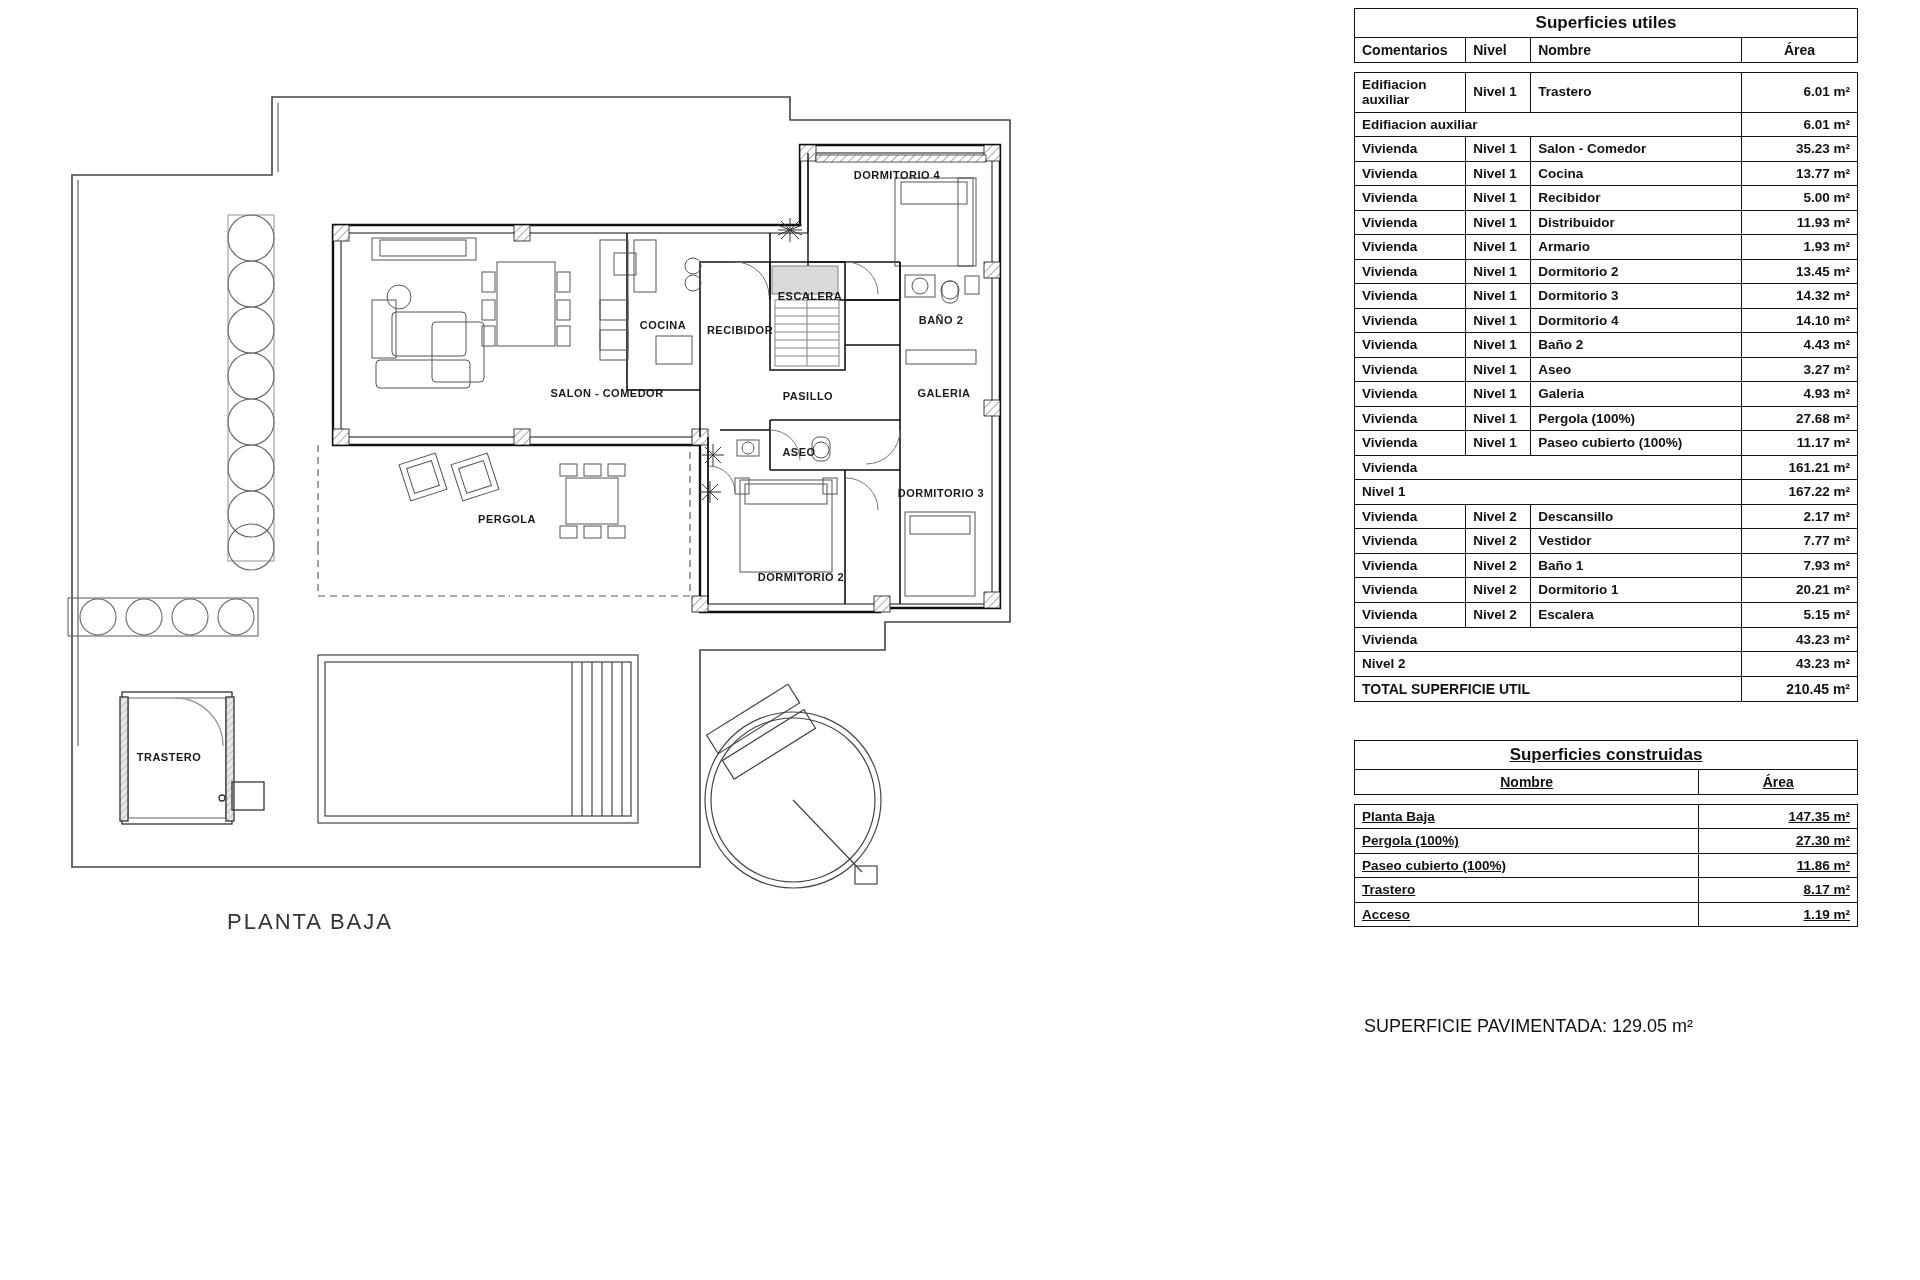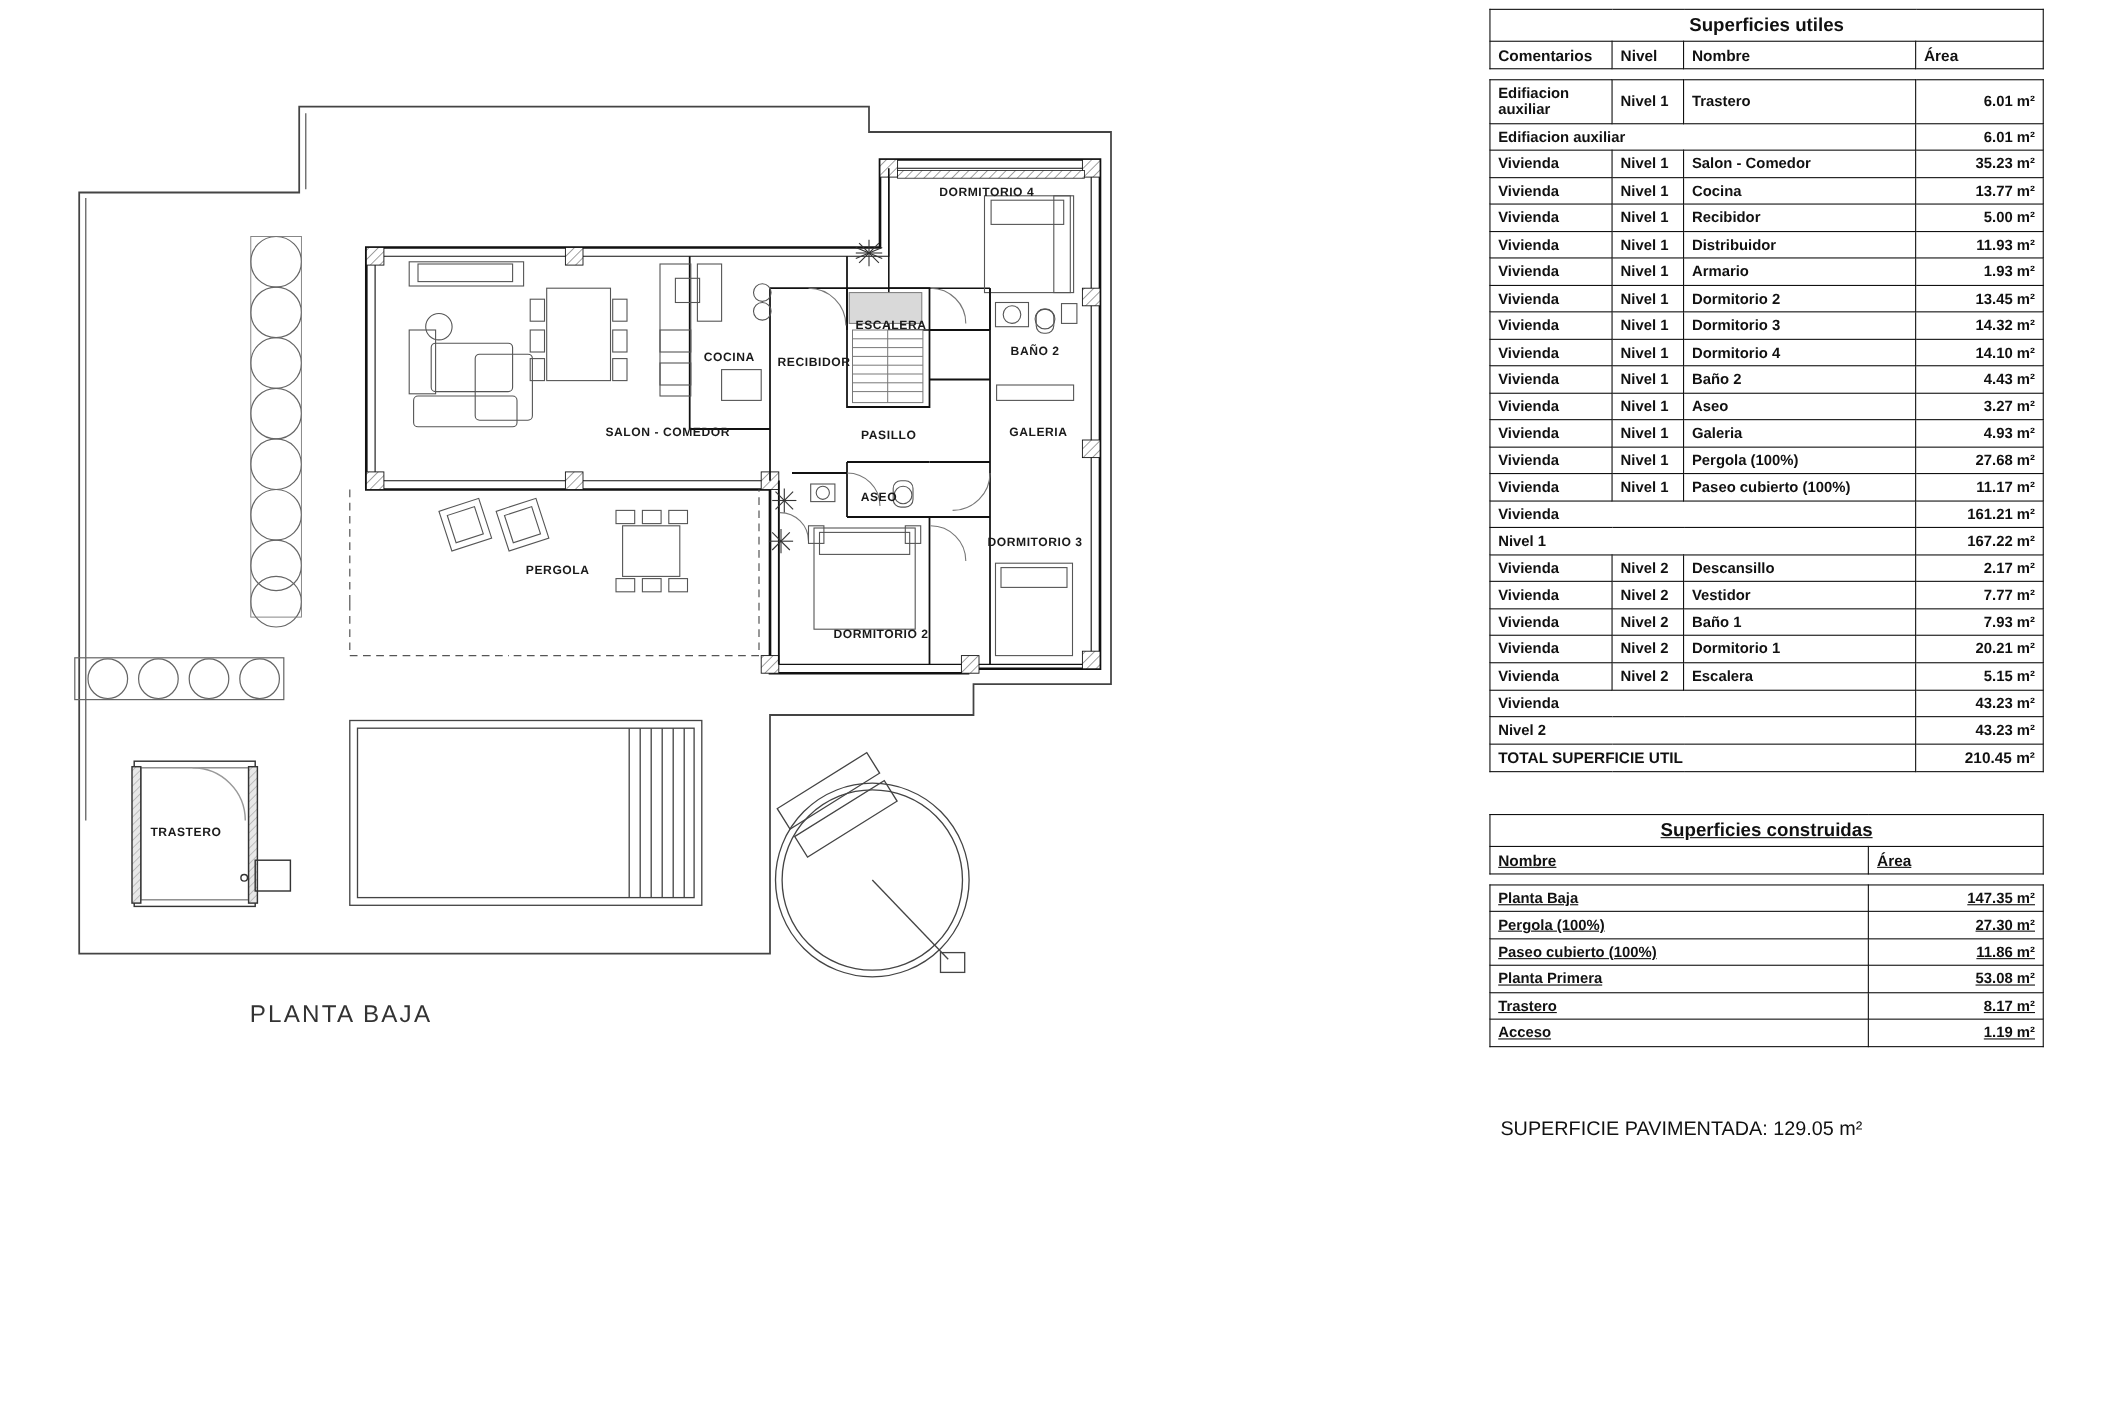--- a/index.html
+++ b/index.html
@@ -55,21 +55,21 @@
     vertical-align:middle;
     line-height:1.15;
   }
   .tbl-title td {
     text-align:center;
     font-size:17px;
     padding:8px 4px;
   }
   .hdr td { font-size:14px; }
   .num { text-align:right; }
-  .ctr { text-align:left; }
+  .ctr { text-align:center; }
   .blank { border:none !important; }
   .subtotal td { }
   .total td { font-size:14px; }
 
   .tbl1-wrap { position:absolute; left:2px; top:8px; }
   .tbl2-wrap { position:absolute; left:2px; top:740px;text-decoration:underline; }
   .pav-note {
     position:absolute; left:12px; top:1016px;
     font-size:18px; color:#111;
   }
@@ -558,24 +558,20 @@
         </tr>
         <tr>
           <td>Pergola (100%)</td>
           <td class="num">27.30 m²</td>
         </tr>
         <tr>
           <td>Paseo cubierto (100%)</td>
           <td class="num">11.86 m²</td>
         </tr>
         <tr>
-          <td>Planta Primera</td>
-          <td class="num">53.08 m²</td>
-        </tr>
-        <tr>
           <td>Trastero</td>
           <td class="num">8.17 m²</td>
         </tr>
         <tr>
           <td>Acceso</td>
           <td class="num">1.19 m²</td>
         </tr>
       </tbody>
     </table>
   </div>

